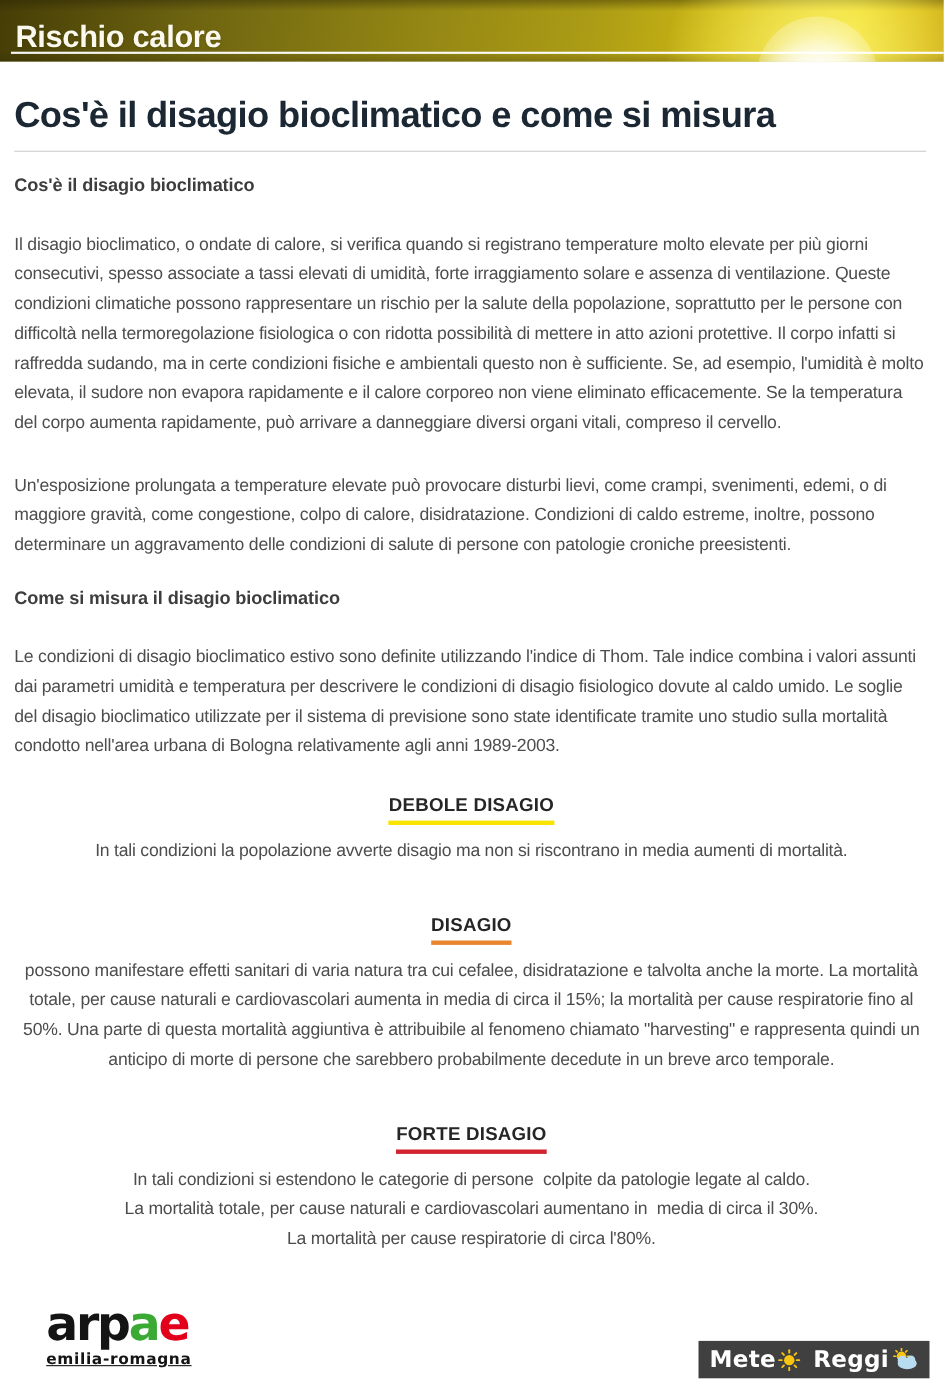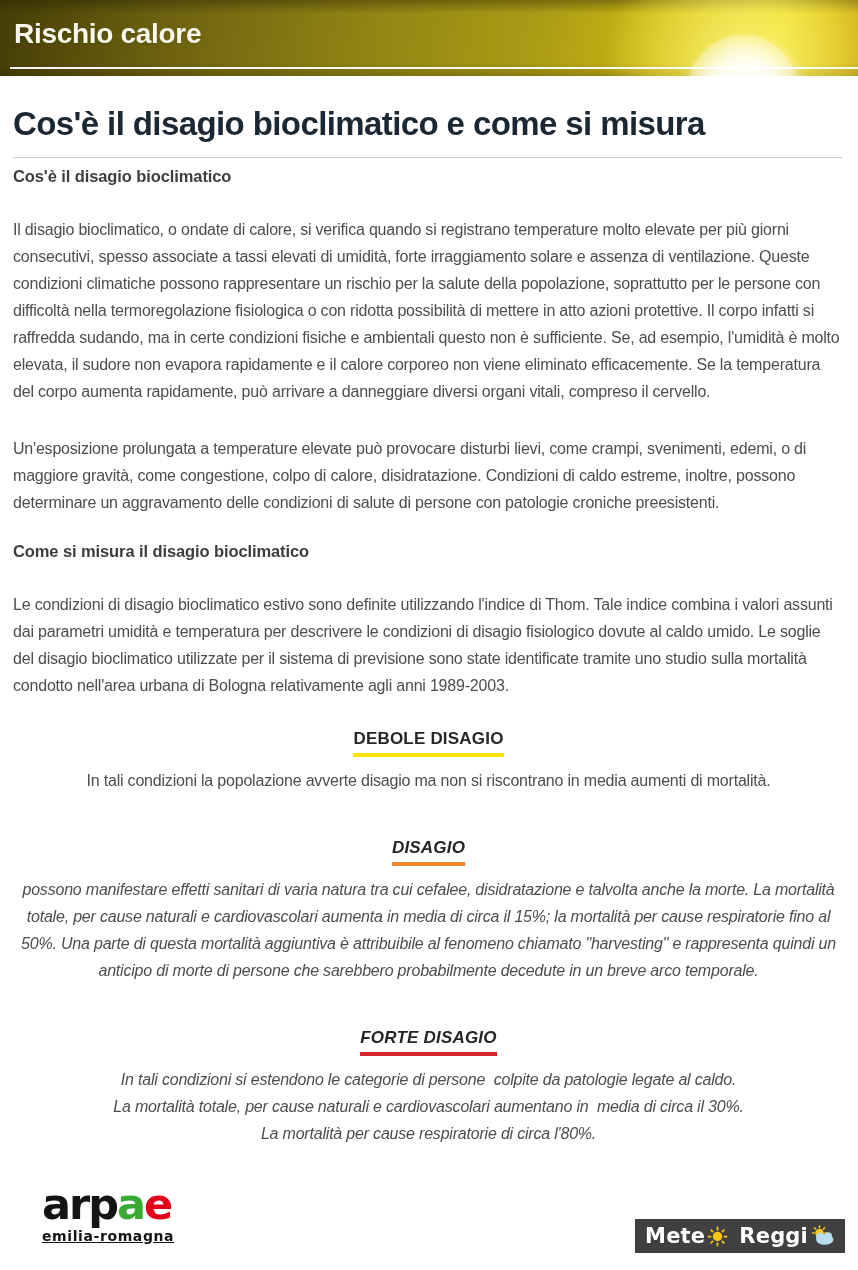--- a/index.html
+++ b/index.html
@@ -6,21 +6,21 @@
   html,body { width:858px; }
   body {
     width:858px; height:1270px; overflow:hidden; position:relative;
     background:#ffffff;
     font-family:"Liberation Sans", sans-serif;
     -webkit-font-smoothing:antialiased;
   }
 
   
   .banner {
-    position:relative; height:76px; width:858px;
+    position:relative; height:56px; width:858px;
     background:
       radial-gradient(circle 95px at 745px 100px, rgba(255,255,255,0.97) 0%, rgba(255,255,255,0.75) 40%, rgba(255,255,255,0) 72%),
       radial-gradient(circle 180px at 748px 60px, rgba(255,248,130,0.85) 0%, rgba(255,240,90,0.35) 55%, rgba(255,240,90,0) 80%),
       linear-gradient(180deg, rgba(35,30,4,0.40) 0%, rgba(35,30,4,0) 18%, rgba(35,30,4,0) 82%, rgba(35,30,4,0.25) 100%),
       linear-gradient(100deg, #453d06 0%, #6d6310 20%, #948714 45%, #ab9b15 62%, #d3bd13 80%, #e8d414 90%, #c9a714 100%);
   }
   .banner-title {
     position:absolute; left:14px; top:18px;
     font-size:28px; font-weight:700; letter-spacing:-0.3px;
     color:#fbf9ee; text-shadow:0 1px 2px rgba(60,50,0,0.35);
@@ -39,31 +39,31 @@
   
   .main { padding:0 14px 0 13px; }
   .page-title {
     margin-top:28px;
     font-size:33px; font-weight:700; letter-spacing:-0.6px;
     color:#1b2733; line-height:40px;
   }
   .title-rule { margin-top:13px; height:1px; background:#cccccc; margin-right:2px; }
 
   .sub-heading {
-    margin-top:9px; font-size:16.5px; font-weight:700;
+    margin-top:22px; font-size:16.5px; font-weight:700;
     color:#3d3d3d; letter-spacing:-0.1px;
   }
   .para {
     margin-top:30px; font-size:16px; line-height:27px;
     color:#4d4d4d; letter-spacing:-0.2px;
   }
 
   
   .risk { margin-top:30px;text-align:center; }
-  .risk.spaced { margin-top:44px;font-style:italic; }
+  .risk.spaced { margin-top:44px; }
   .risk-head { display:inline-block; }
   .risk-label {
     display:block; font-size:17px; font-weight:700;
     color:#262626; letter-spacing:0.2px;
   }
   .risk-underline { display:block; height:4px; margin-top:4px; width:100%; }
   .risk-text { margin-top:10px; font-size:16px; line-height:27px; color:#4d4d4d; letter-spacing:-0.2px; }
   .risk-text .line { white-space:pre-wrap; }
 
   

